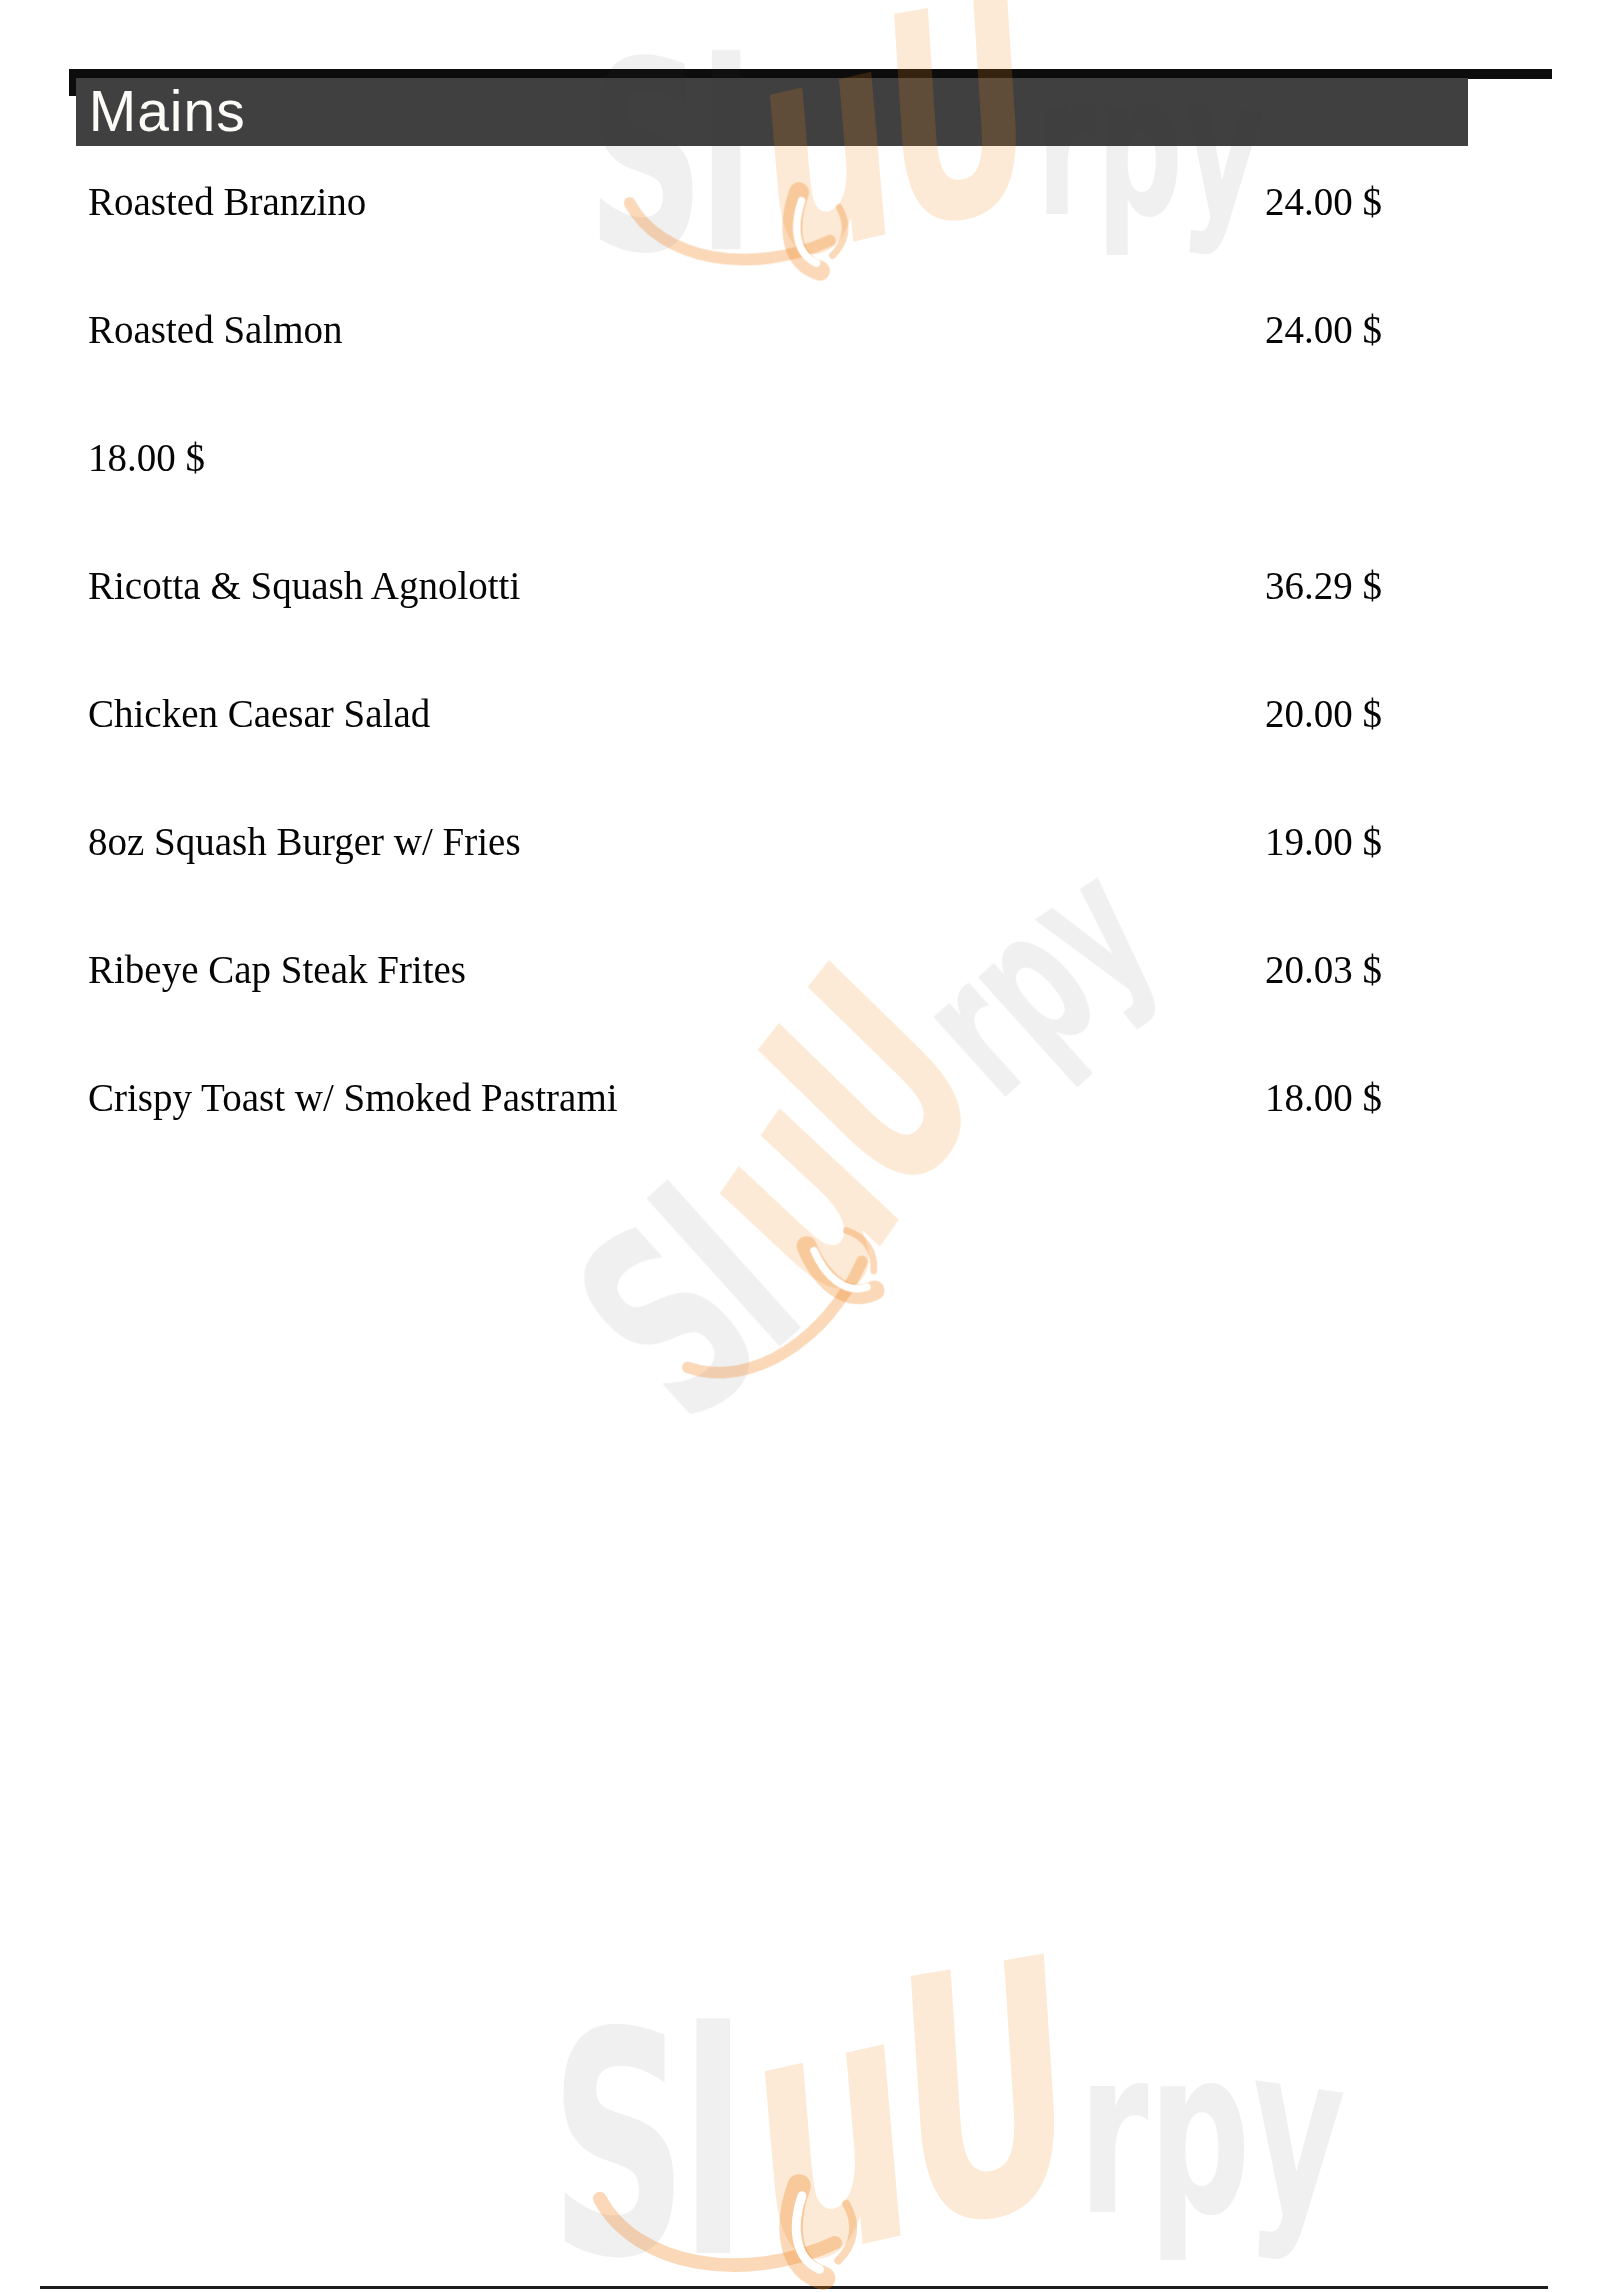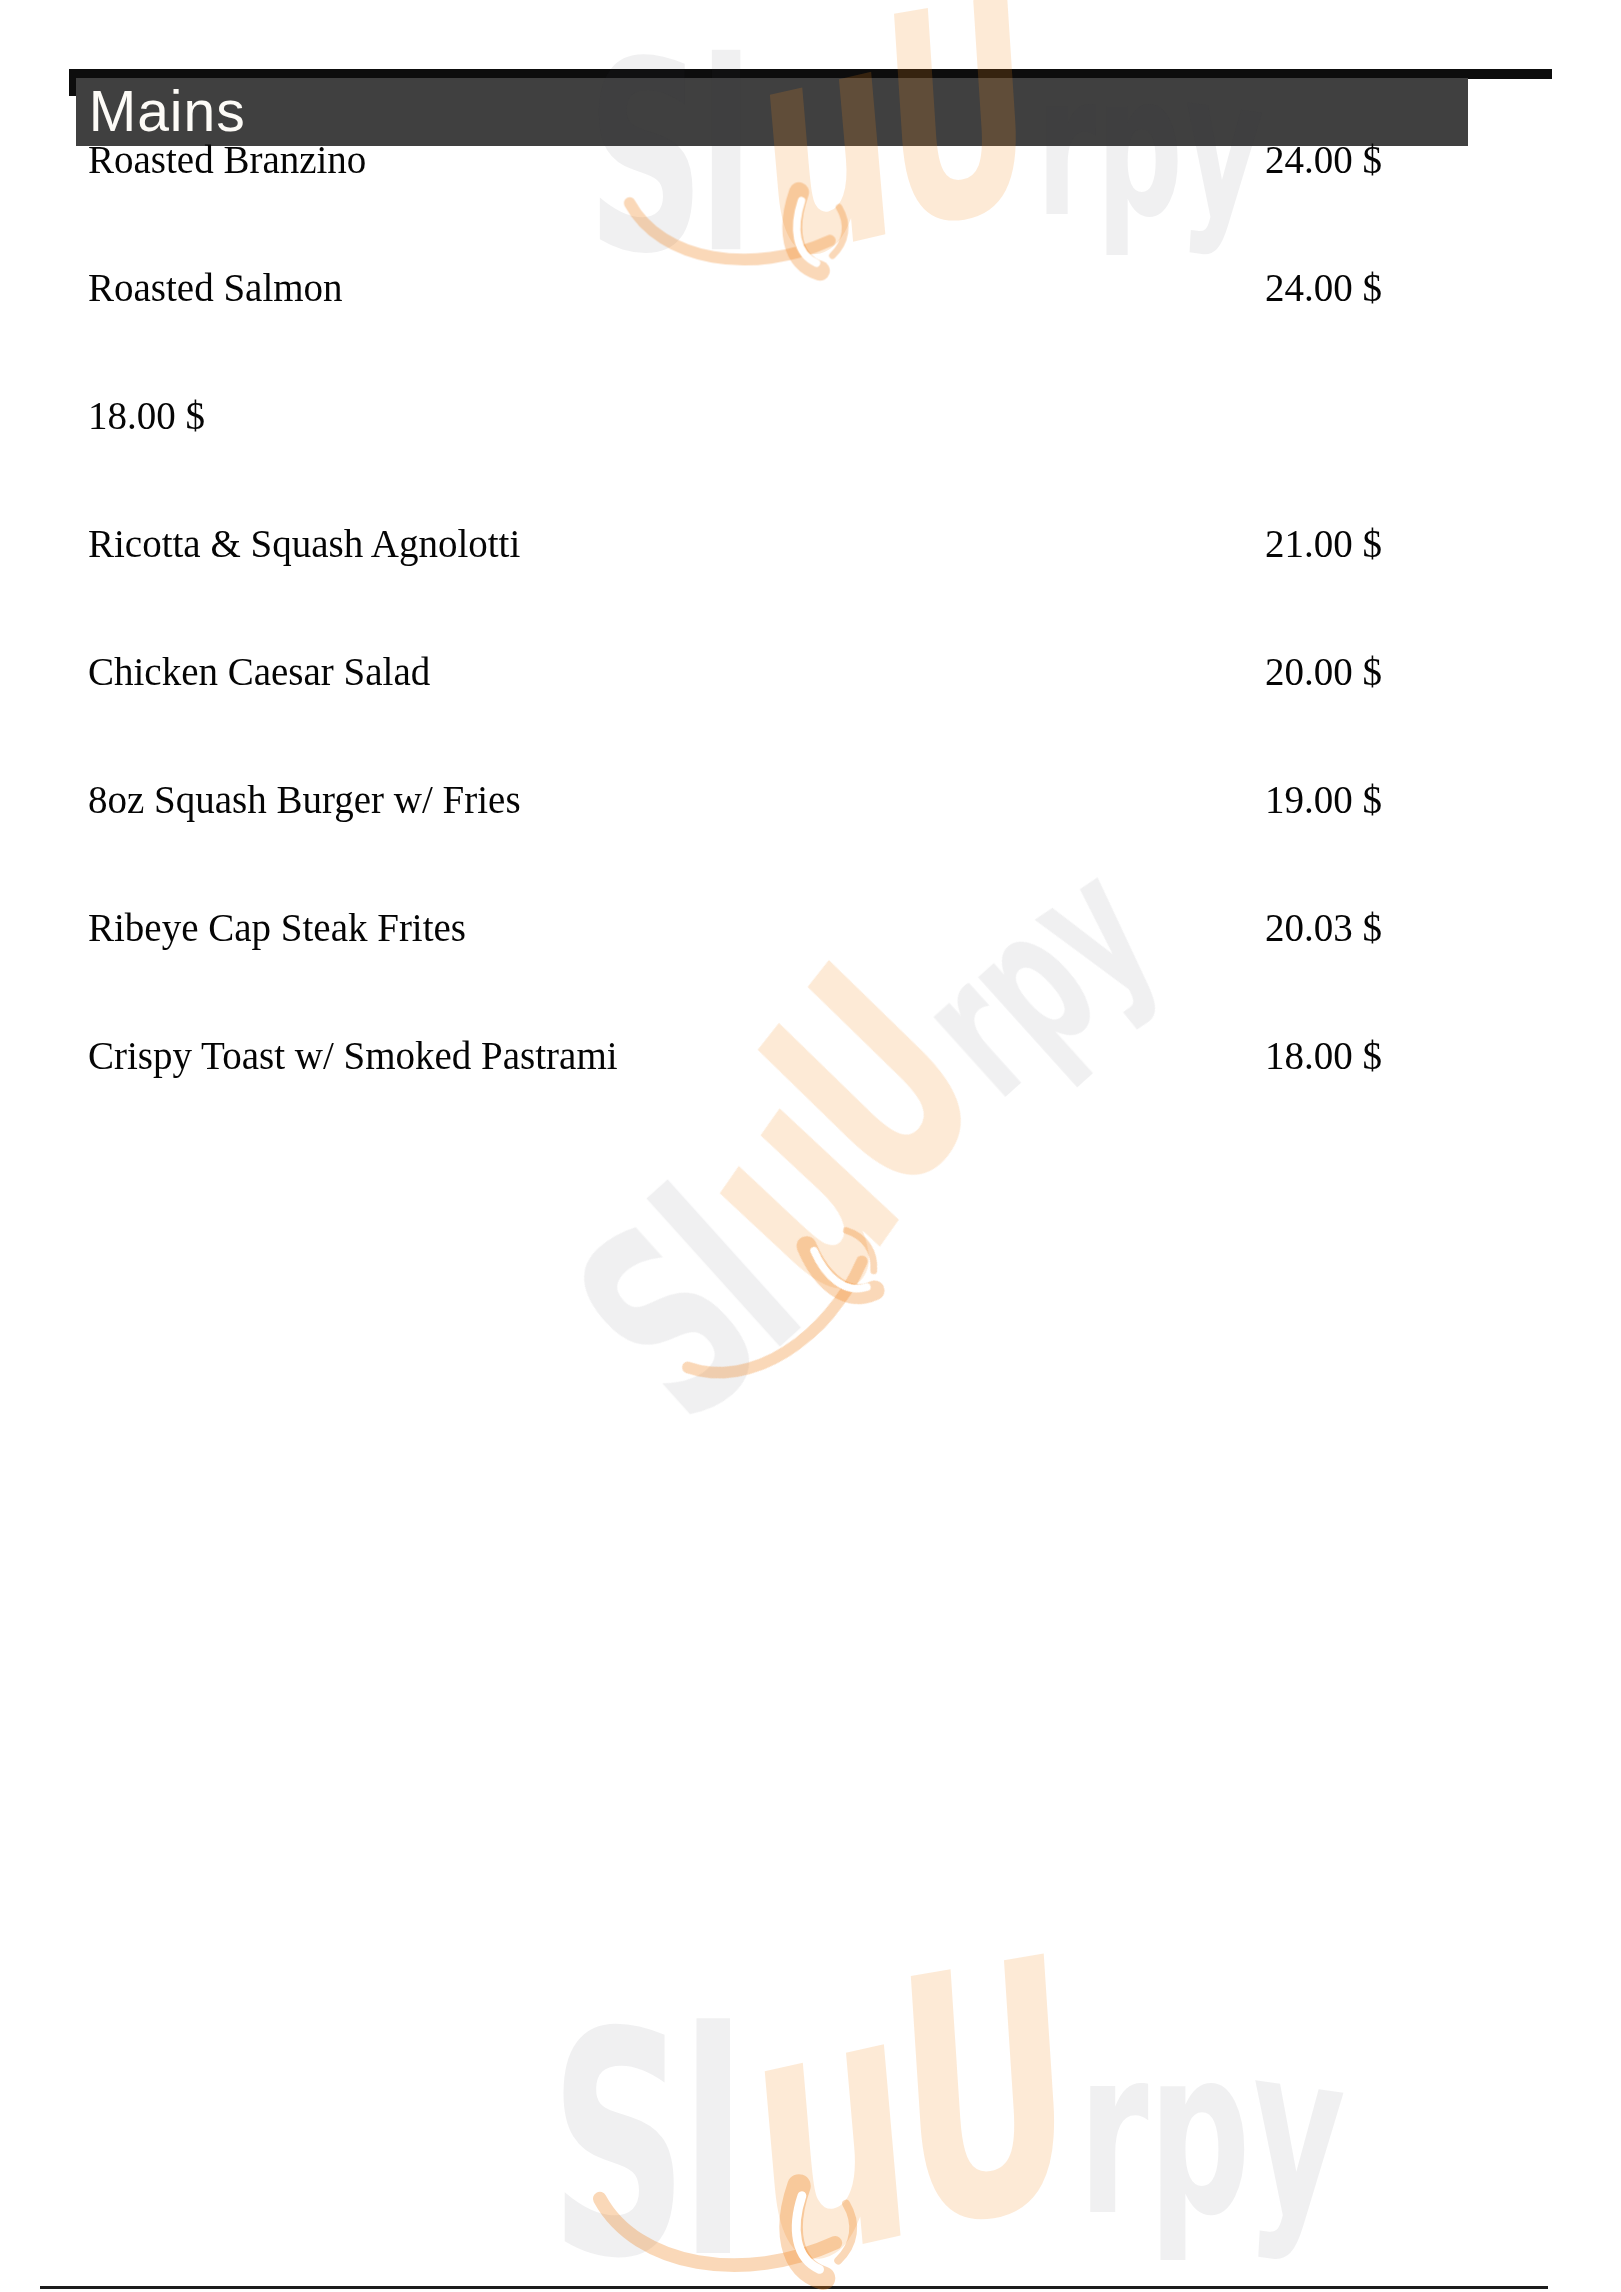--- a/index.html
+++ b/index.html
@@ -24,21 +24,21 @@
     position:absolute;left:12.7px;top:2px;
     font-family:"Liberation Sans",sans-serif;
     font-size:57px;line-height:63px;font-weight:400;
     color:#FDFBF7;letter-spacing:1px;white-space:nowrap;
   }
   
   .menu-list{
     position:absolute;left:88px;top:137px;width:1294px;z-index:4;
   }
   .menu-row{
-    height:128px;display:flex;align-items:flex-start;justify-content:space-between;gap:12px;
+    height:128px;display:flex;align-items:center;justify-content:space-between;gap:12px;
   }
   .menu-item-name,.menu-item-price{
     font-family:"Liberation Serif",serif;font-size:39px;color:#050505;
     white-space:nowrap;
   }
   
   .bottom-line{
     position:absolute;left:40px;top:2286px;width:1508px;height:2.9px;
     background:#1d1d1d;z-index:1;
   }
@@ -89,21 +89,21 @@
       <span class="menu-item-name">Roasted Salmon</span>
       <span class="menu-item-price">24.00 $</span>
     </div>
 
     <div class="menu-row">
       <span class="menu-item-price">18.00 $</span>
     </div>
 
     <div class="menu-row">
       <span class="menu-item-name">Ricotta &amp; Squash Agnolotti</span>
-      <span class="menu-item-price">21.00 $</span>
+      <span class="menu-item-price">36.29 $</span>
     </div>
 
     <div class="menu-row">
       <span class="menu-item-name">Chicken Caesar Salad</span>
       <span class="menu-item-price">20.00 $</span>
     </div>
 
     <div class="menu-row">
       <span class="menu-item-name">8oz Squash Burger w/ Fries</span>
       <span class="menu-item-price">19.00 $</span>

